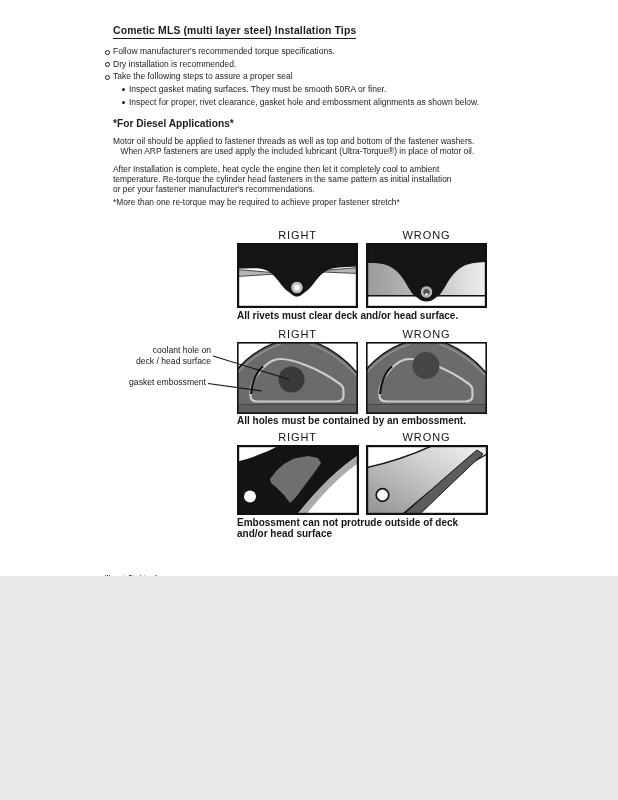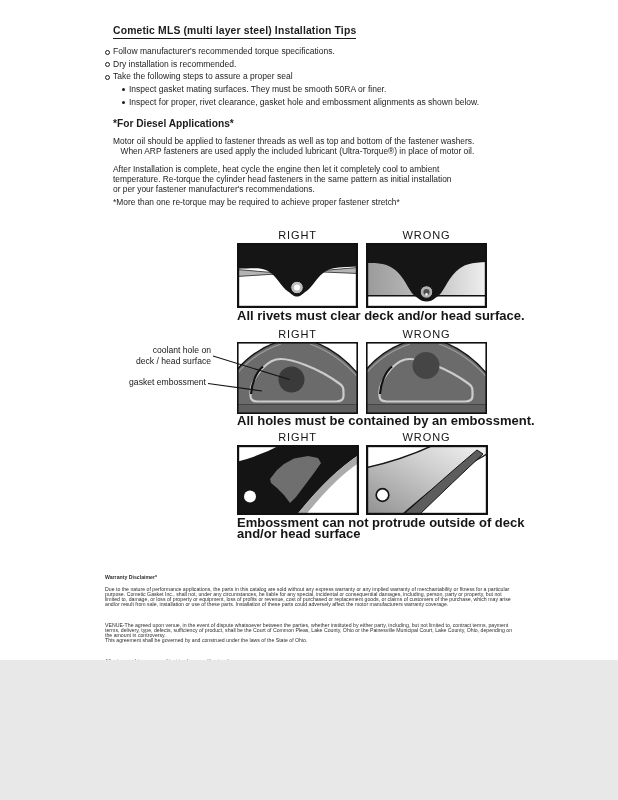--- a/index.html
+++ b/index.html
@@ -1,17 +1,17 @@
 <!DOCTYPE html>
 <html><head>
 <meta charset="utf-8">
 <style>
   html,body { margin:0; padding:0; background:#e8e8e8; }
   .page {
-    position:relative; width:618px; height:660px; margin:0 auto;
+    position:relative; width:618px; height:576px; margin:0 auto;
     background:#ffffff; overflow:hidden;
     font-family:"Liberation Sans", sans-serif; color:#1d1d1d;
     -webkit-font-smoothing:antialiased;
   }
 
   .doc-title {
     position:absolute; left:113px; top:25px;
     font-size:10.4px; font-weight:bold; letter-spacing:0.15px;
     border-bottom:1.4px solid #1a1a1a; padding-bottom:2px;
     white-space:nowrap;
@@ -24,21 +24,21 @@
               border:0.9px solid #1d1d1d; border-radius:50%; }
   .f-bullet { position:absolute; left:1px; top:4.8px; width:3.4px; height:3.4px;
               background:#1d1d1d; border-radius:50%; }
 
   .section-head { position:absolute; left:113px; top:118px; font-size:10.2px; font-weight:bold; }
   .para { position:absolute; left:113px; font-size:8.4px; white-space:nowrap; }
   .para div { line-height:10.2px; }
 
   .rw-label { position:absolute; width:121px; text-align:center;
               font-size:11px; font-weight:500; letter-spacing:0.9px; color:#141414; }
-  .cap { position:absolute; left:237px; font-size:13px; font-weight:600;
+  .cap { position:absolute; left:237px; font-size:10px; font-weight:600;
          line-height:10.8px; white-space:nowrap; color:#161616; }
 
   .anno { position:absolute; text-align:right; font-size:8.6px; line-height:10.8px;
           color:#161616; white-space:nowrap; }
 
   .diagram { position:absolute; }
   .leader-overlay { position:absolute; left:0; top:0; pointer-events:none; }
 
   .fp { position:absolute; left:105px; width:410px; font-size:5.2px;
         line-height:5px; color:#2e2e2e; letter-spacing:0; }

